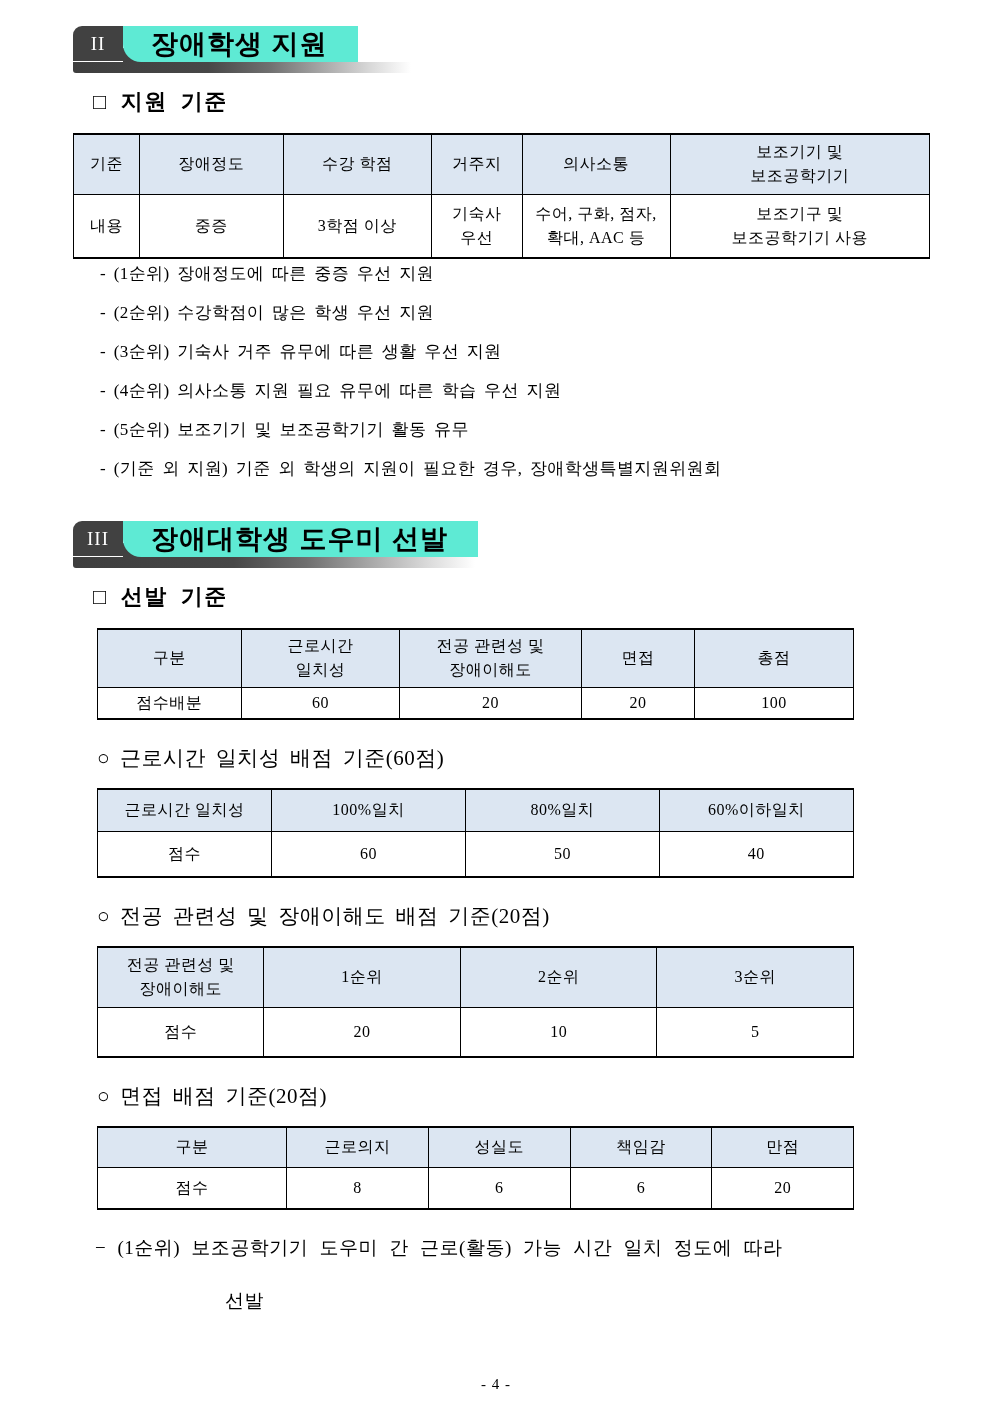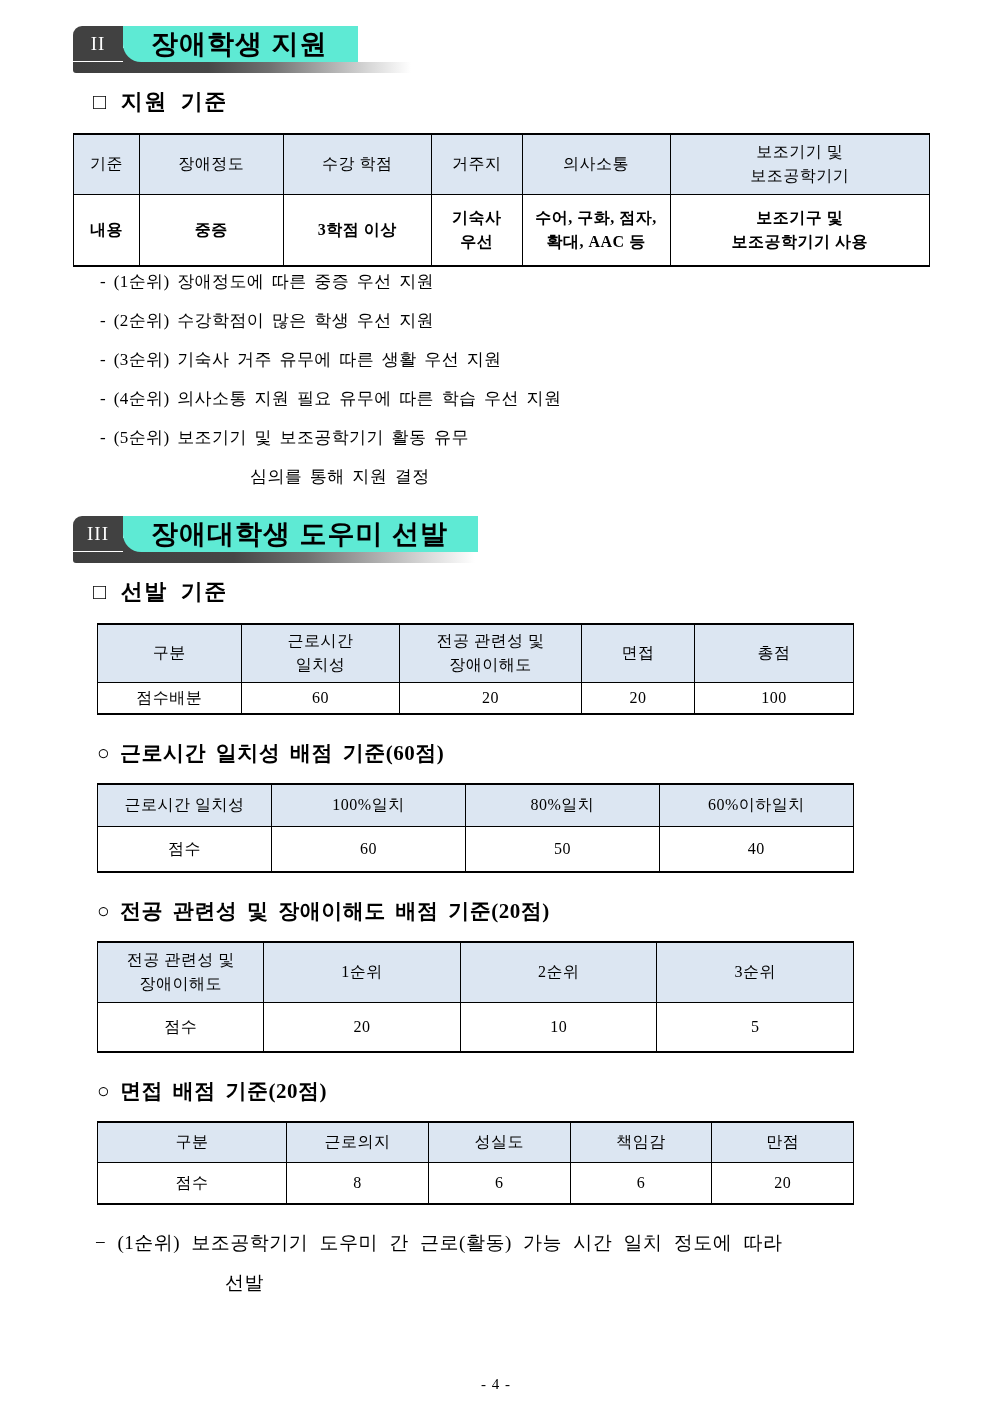--- a/index.html
+++ b/index.html
@@ -44,39 +44,39 @@
     border-top:2.5px solid #000; border-bottom:2.5px solid #000;
     font-size:16px;
   }
   table.doc-table td {
     border:1px solid #000; text-align:center; vertical-align:middle;
     white-space:pre-line; line-height:1.5; padding:2px 4px;
     letter-spacing:0.5px;
   }
   tr.thead td { background:#dce6f2; }
   .t1 { width:857px; }
-  .t1 tr.thead { height:60px; } .t1 tr.tbody { height:72px;font-weight:bold; }
+  .t1 tr.thead { height:60px; } .t1 tr.tbody { height:64px; }
   .tn { width:757px; margin-left:24px; }
   .t2 tr.thead { height:58px; } .t2 tr.tbody { height:32px; }
   .t3 tr.thead { height:42px; } .t3 tr.tbody { height:46px; }
   .t4 tr.thead { height:60px; } .t4 tr.tbody { height:50px; }
   .t5 tr.thead { height:40px; } .t5 tr.tbody { height:42px; }
 
   
   .notes { margin:2px 0 0 27px; }
   .note-item { font-size:17px; margin-bottom:13px; letter-spacing:0.4px; word-spacing:3px; line-height:26px; }
   .note-cont { margin-left:150px; font-size:17px; letter-spacing:0.4px; word-spacing:3px; line-height:26px; margin-bottom:0; }
   .after-notes { height:26px; }
 
   
-  .oh { font-size:21px; margin:24px 0 16px 24px; word-spacing:4px; letter-spacing:0.5px;font-weight:bold; }
+  .oh { font-size:21px; margin:24px 0 16px 24px; word-spacing:4px; letter-spacing:0.5px; }
 
   
   .bnote { margin:24px 0 0 22px; font-size:19px; word-spacing:6px; letter-spacing:0.5px; line-height:28px; }
-  .bnote-l2 { margin-left:130px; margin-top:12px; }
+  .bnote-l2 { margin-left:130px; margin-top:25px; }
 
   .pageno {
     position:absolute; bottom:10px; left:0; width:100%;
     text-align:center; font-size:15px; letter-spacing:1px;
   }
 </style>
 </head>
 <body>
 
 <div class="inner">
@@ -124,21 +124,21 @@
     </tr>
   </tbody>
     </table>
 
   <div class="notes">
     <div class="note-item">- (1순위) 장애정도에 따른 중증 우선 지원</div>
     <div class="note-item">- (2순위) 수강학점이 많은 학생 우선 지원</div>
     <div class="note-item">- (3순위) 기숙사 거주 유무에 따른 생활 우선 지원</div>
     <div class="note-item">- (4순위) 의사소통 지원 필요 유무에 따른 학습 우선 지원</div>
     <div class="note-item">- (5순위) 보조기기 및 보조공학기기 활동 유무</div>
-    <div class="note-cont">심의를 통해 지원 결정</div>
+    <div class="note-item">- (기준 외 지원) 기준 외 학생의 지원이 필요한 경우, 장애학생특별지원위원회</div>
   </div>
   <div class="after-notes"></div>
 
   <div class="sec-header sec3">
     <div class="sec-bar"></div>
     <div class="sec-corner"></div>
     <div class="sec-num">III</div>
     <div class="sec-tab">
       <span class="sec-title">장애대학생 도우미 선발</span>
     </div>

